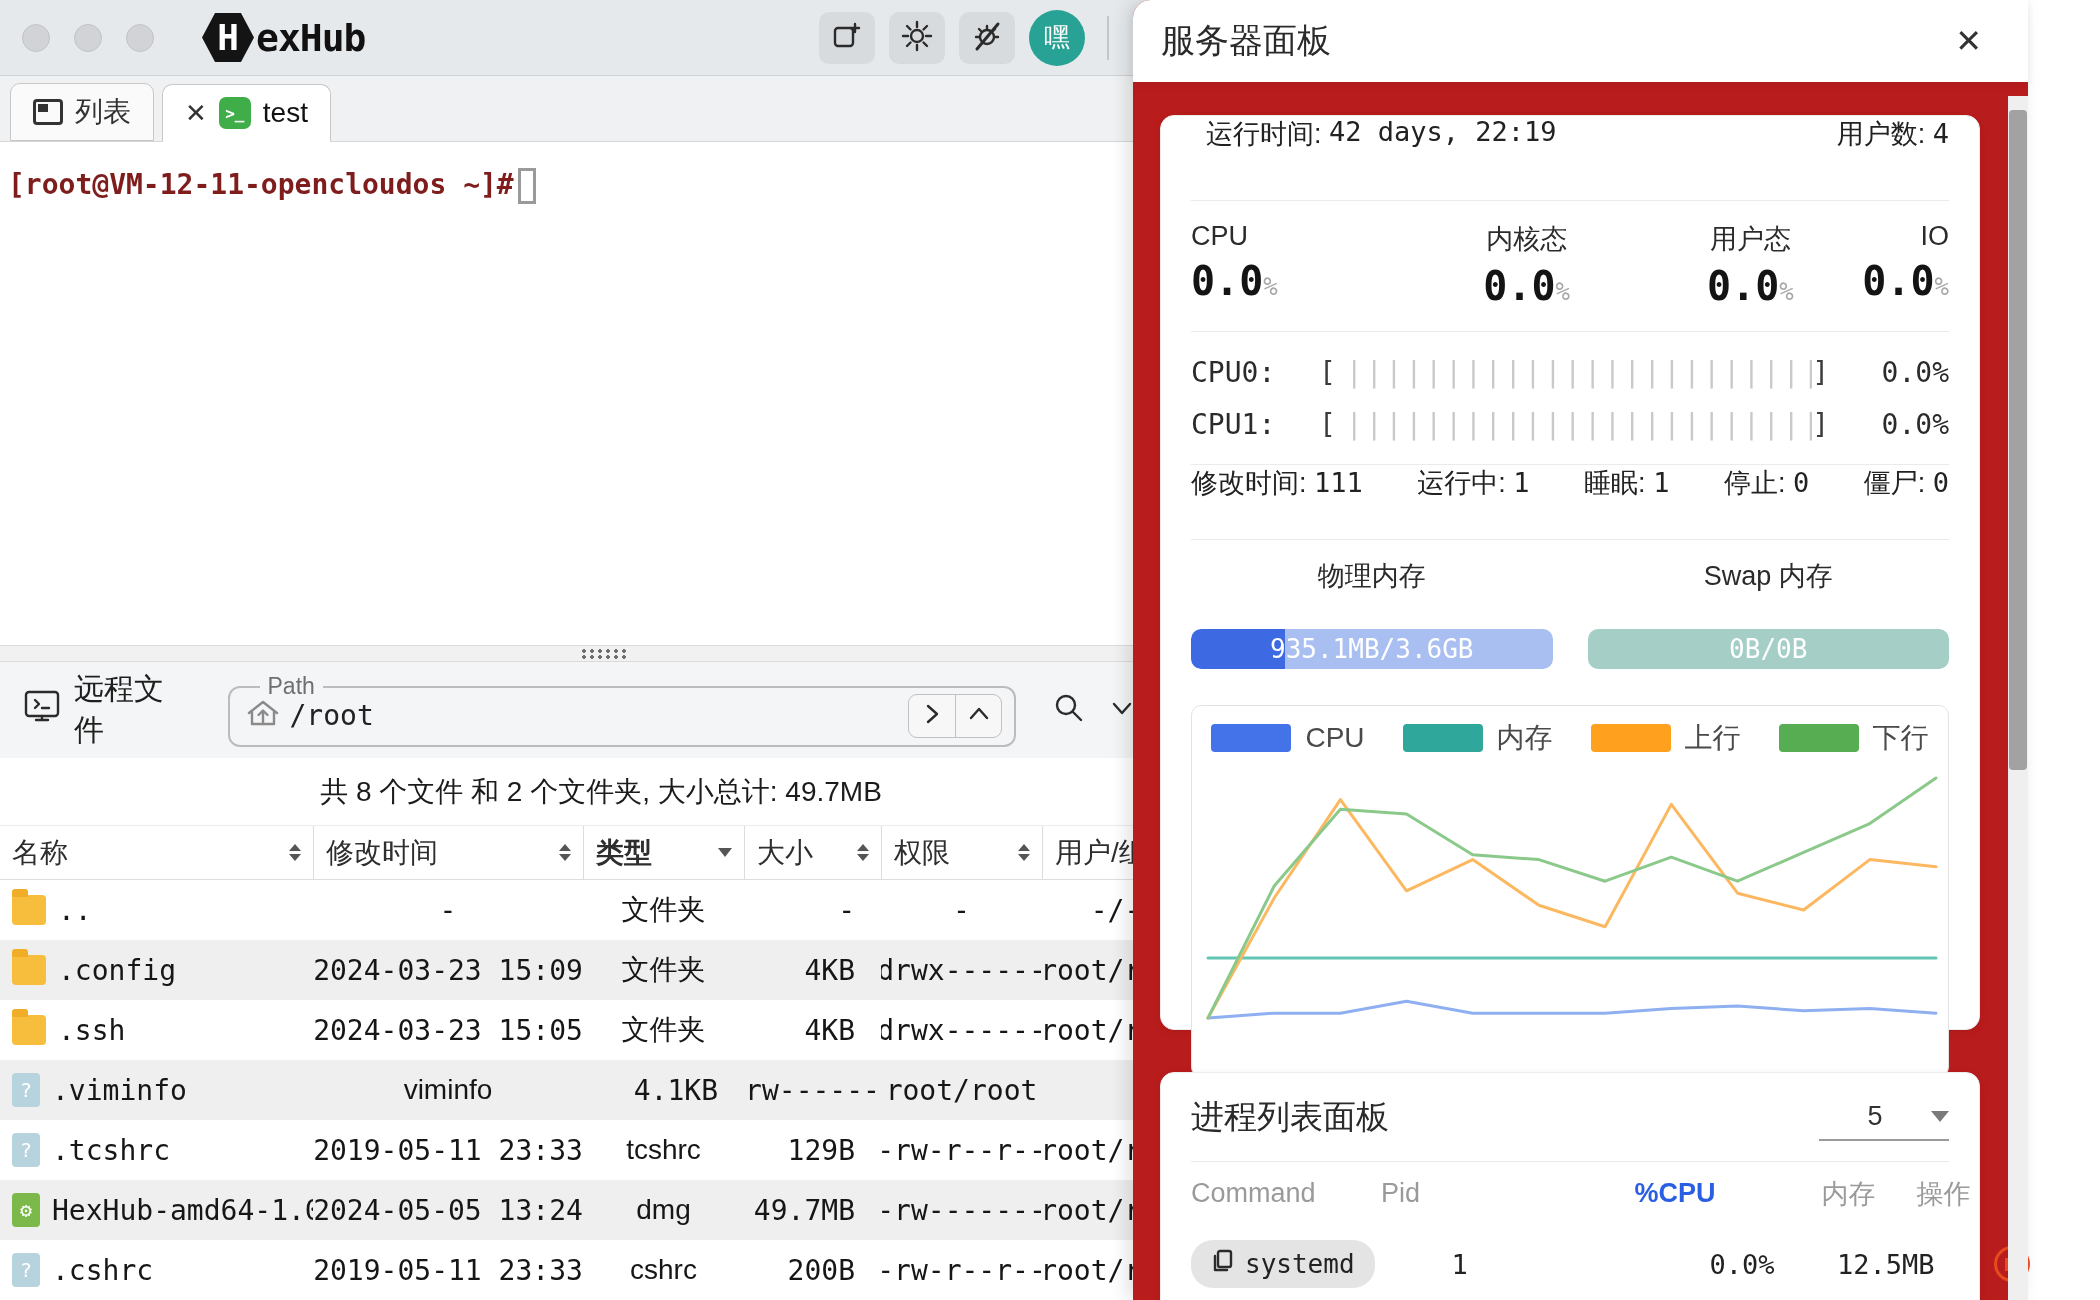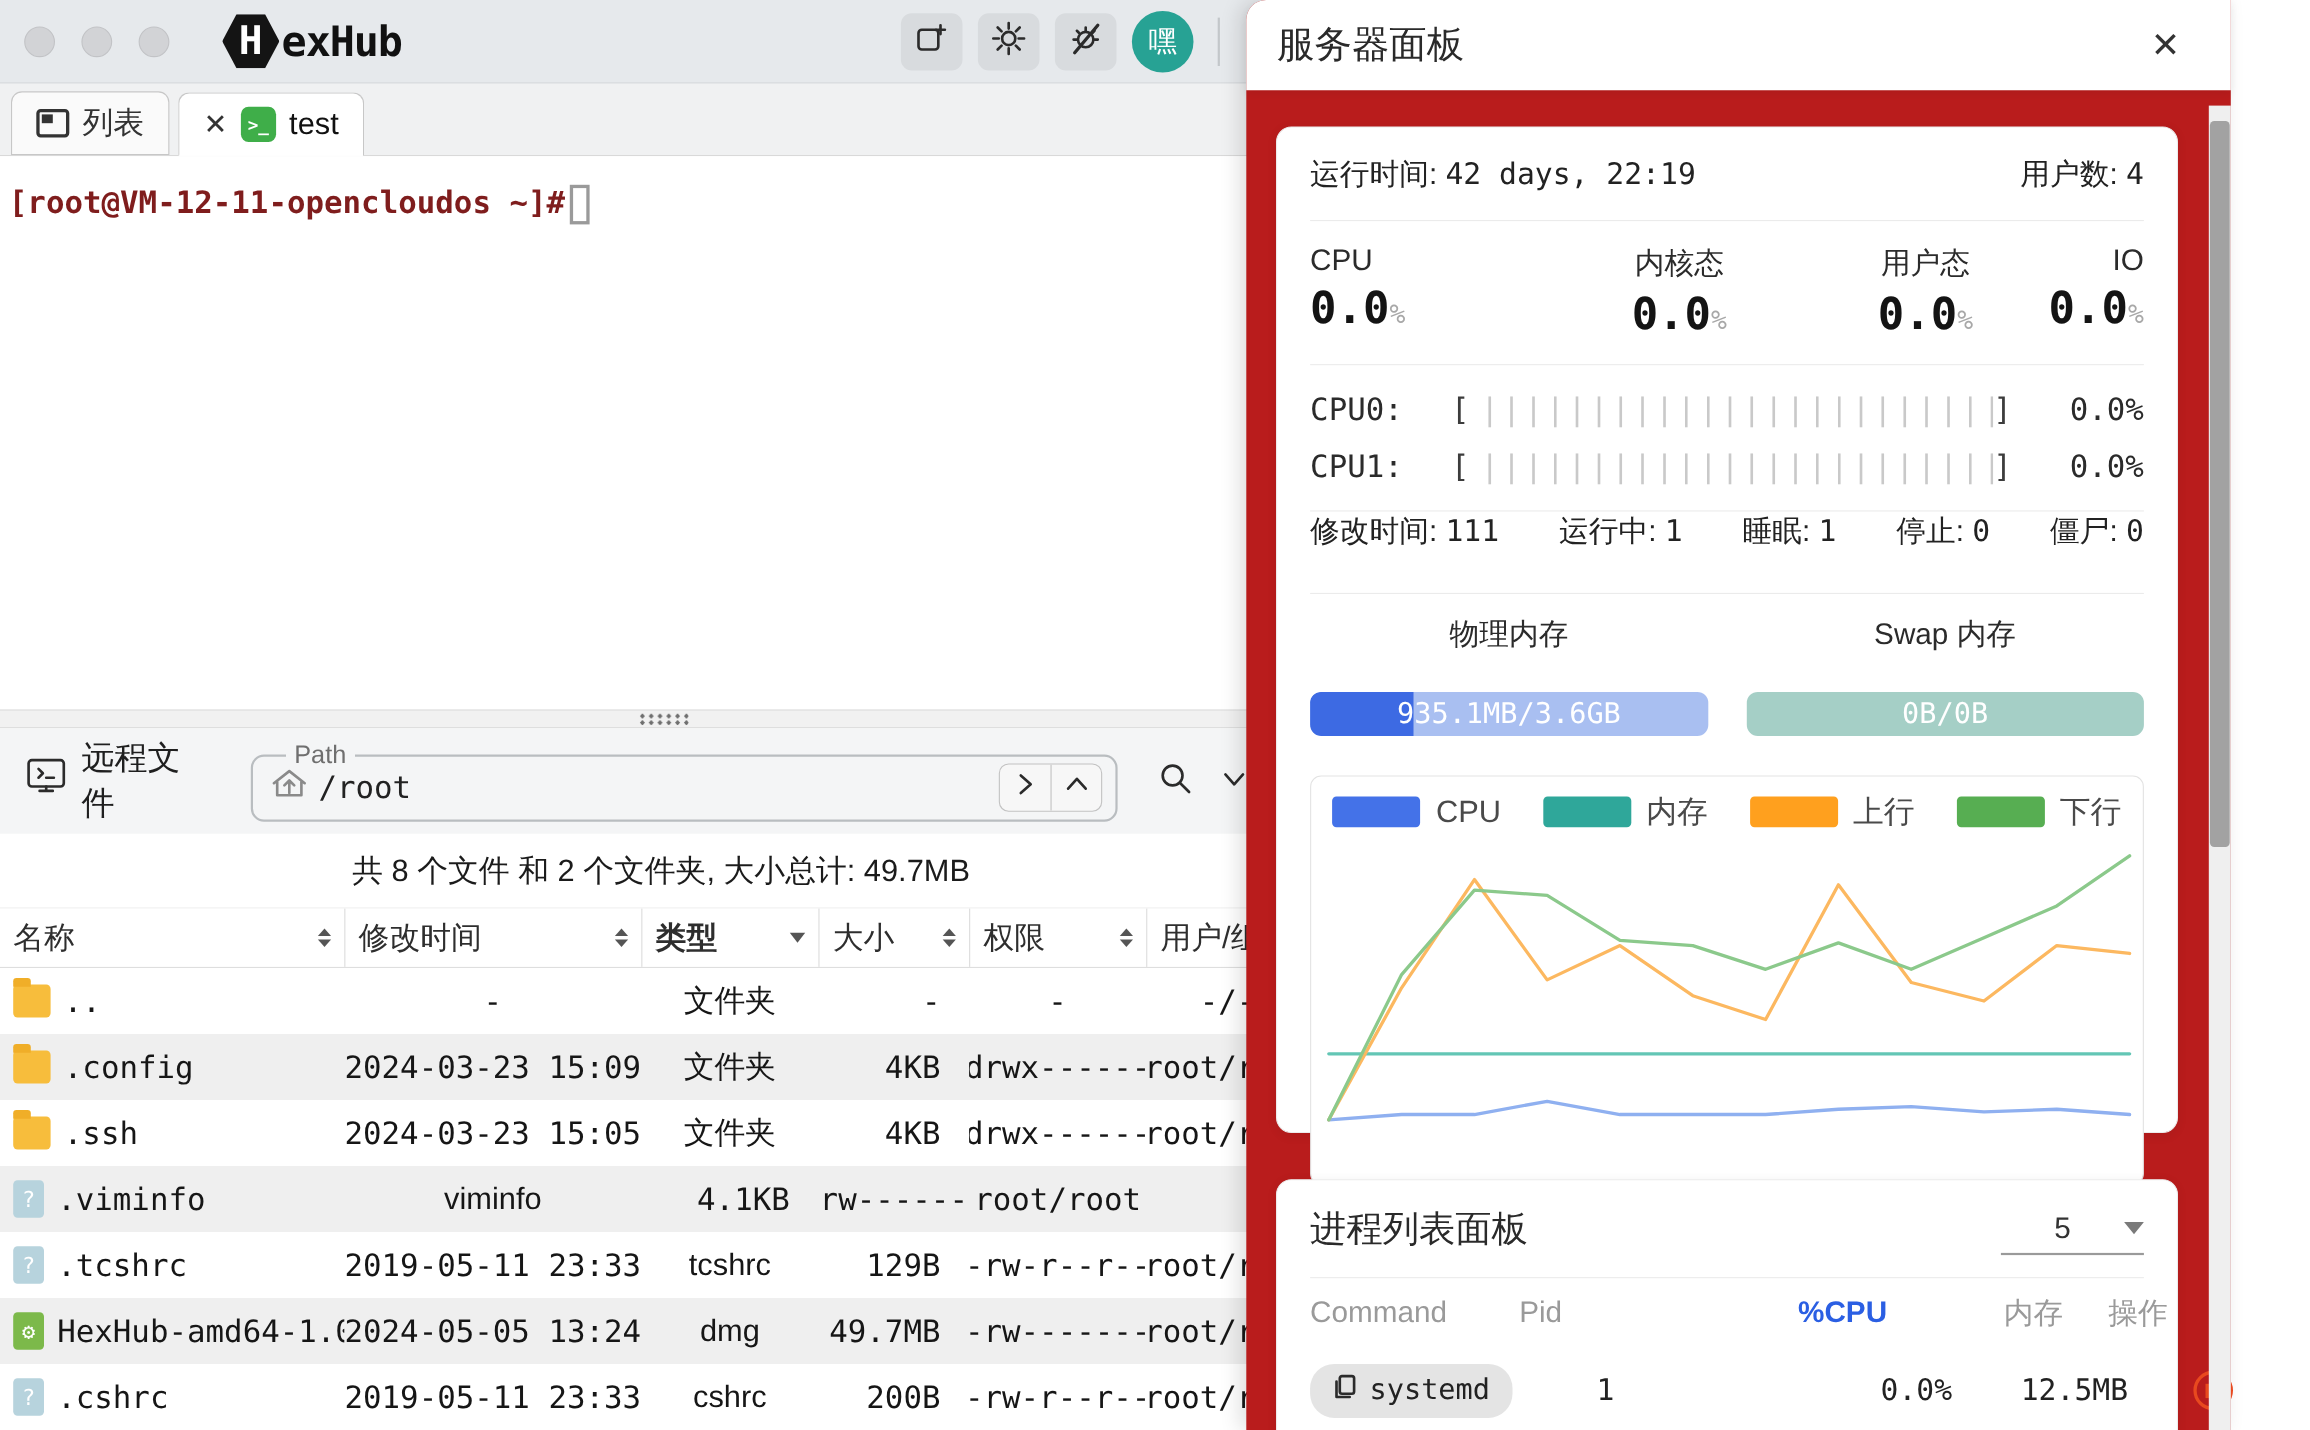--- a/index.html
+++ b/index.html
@@ -107,21 +107,21 @@
     border-radius:18px 0 0 0; box-shadow:-6px 0 18px rgba(0,0,0,0.12); }
   #drawer-head { position:absolute; left:0; top:0; width:100%; height:82px; background:#fff;
     border-radius:18px 0 0 0; box-shadow:0 3px 8px rgba(0,0,0,0.06);
     display:flex; align-items:center; padding:0 28px; }
   #drawer-head .dtitle { font-size:34px; color:#2a2a2a; }
   #drawer-head .dclose { margin-left:auto; font-size:32px; color:#333; cursor:pointer; margin-right:18px; }
 
   .card { position:absolute; left:27px; width:820px; background:#fff; border:1px solid #ececec;
     border-radius:14px; box-shadow:0 2px 10px rgba(0,0,0,0.07); }
   #card-stats { top:115px; height:915px; padding:0 30px; }
-  .crow { display:flex; align-items:center; }
+  .crow { display:flex; align-items:flex-start;margin-left:15px; }
   .hr { height:1px; background:#ebebeb; }
   #uptime-row { height:84px; font-size:27px; color:#222; }
   #uptime-row .right { margin-left:auto; }
   #stats-grid { display:grid; grid-template-columns:1fr 1fr 1fr auto; padding:20px 0 22px; }
   .stat { display:flex; flex-direction:column; gap:6px; }
   .stat:nth-child(2),.stat:nth-child(3) { align-items:center; }
   .stat:nth-child(4) { align-items:flex-end; }
   .stat .lb { font-size:27px; color:#2b2b2b; }
   .stat .vl { font-size:40px; font-weight:bold; color:#141414; font-family:"DejaVu Sans Mono",monospace; }
   .stat .vl .unit { font-size:24px; font-weight:normal; color:#a8a8a8; }

